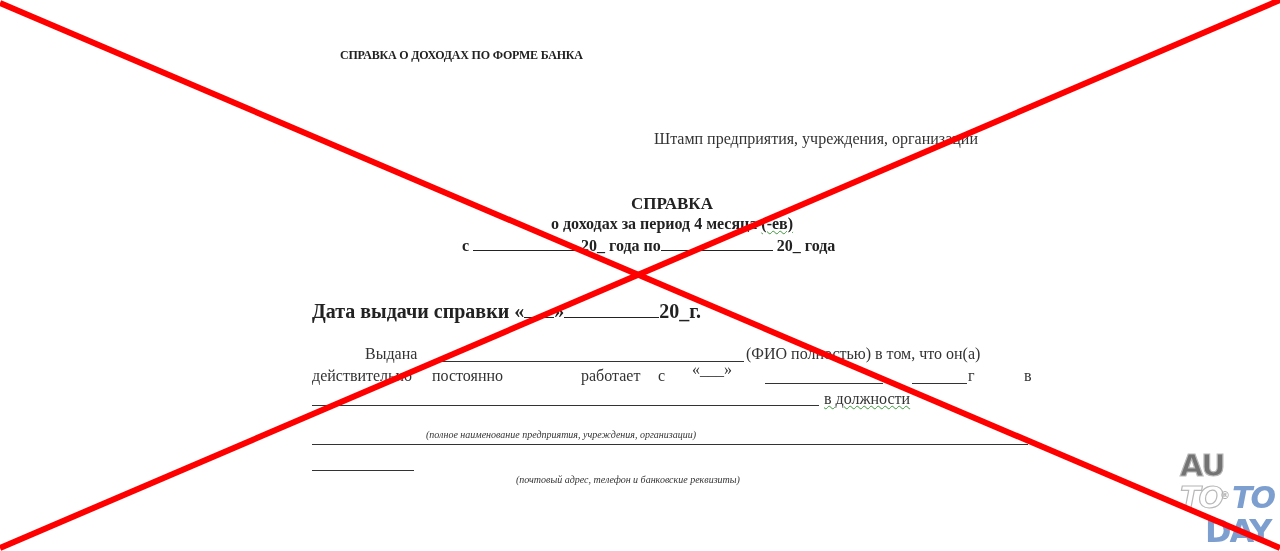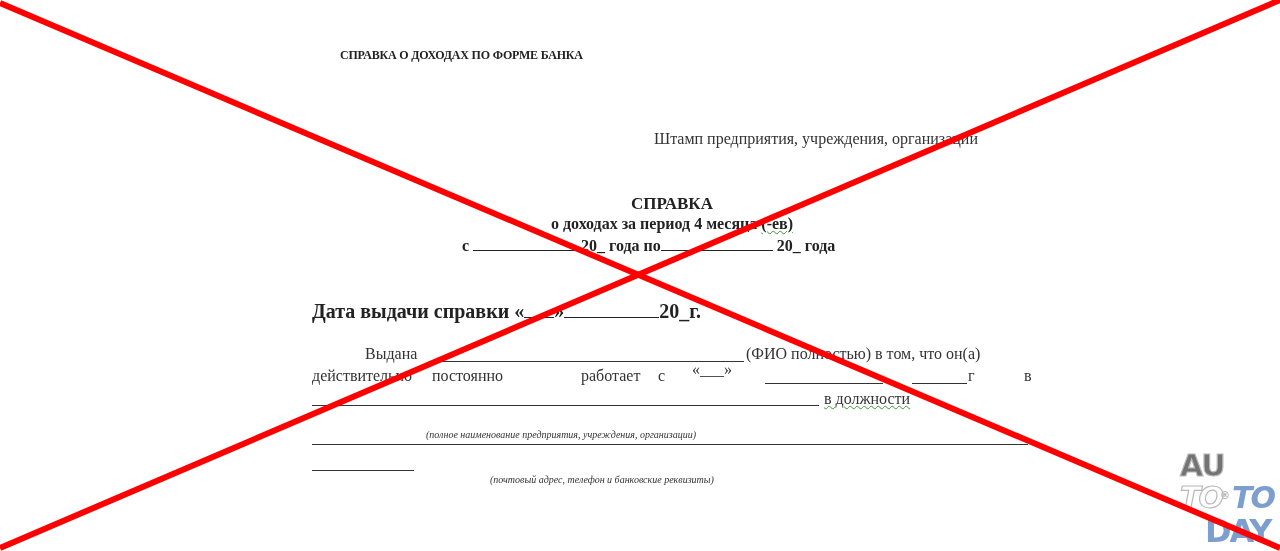--- a/index.html
+++ b/index.html
@@ -61,21 +61,21 @@
   <div class="line" style="left:912px; top:366px; width:55px; height:17px;"></div>
   <div class="abs para" style="left:968px; top:367px;">г</div>
   <div class="abs para" style="left:1024px; top:367px;">в</div>
 
   <div class="line" style="left:312px; top:388px; width:507px; height:17px;"></div>
   <div class="abs para" style="left:824px; top:390px;"><span class="squiggle">в должности</span></div>
   <div class="abs caption" style="left:390px; top:429px;margin-left:36px;">(полное наименование предприятия, учреждения, организации)</div>
 
   <div class="line" style="left:312px; top:428px; width:716px; height:16px;"></div>
   <div class="line" style="left:312px; top:454px; width:102px; height:16px;"></div>
-  <div class="abs caption" style="left:490px; top:474px;">(почтовый адрес, телефон и банковские реквизиты)</div>
+  <div class="abs caption" style="left:516px; top:474px;">(почтовый адрес, телефон и банковские реквизиты)</div>
 </div>
 
 <div>
   <div class="logo logo-au">AU</div>
   <div class="logo logo-to1">TO</div>
   <div class="logo logo-reg">®</div>
   <div class="logo logo-to2">TO</div>
   <div class="logo logo-day">DAY</div>
 </div>
 

